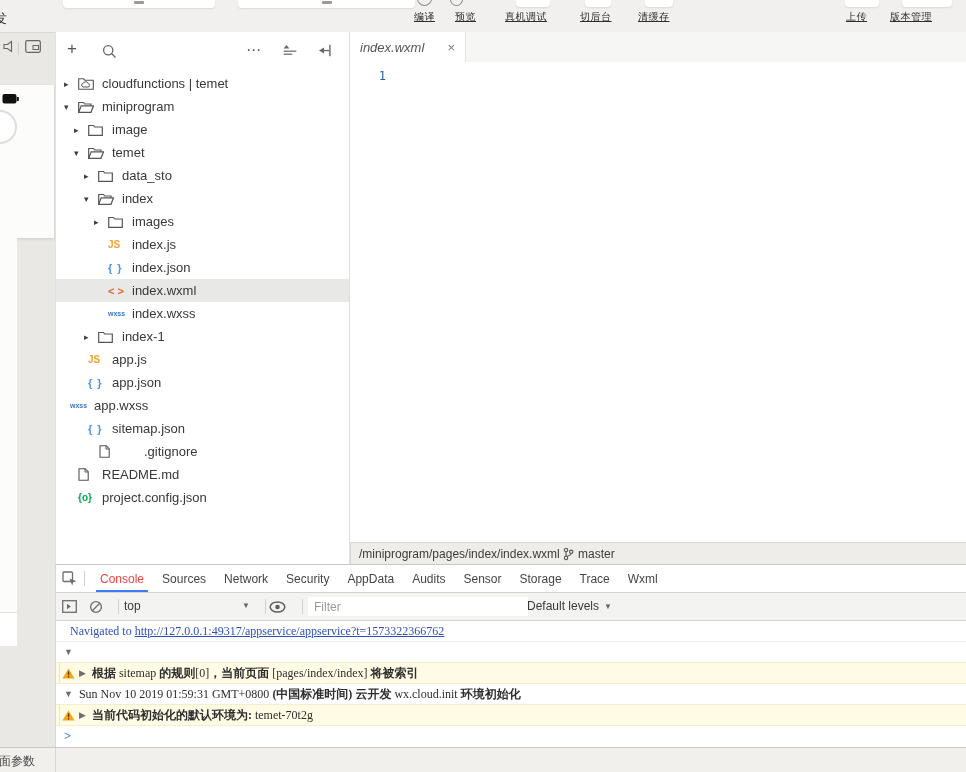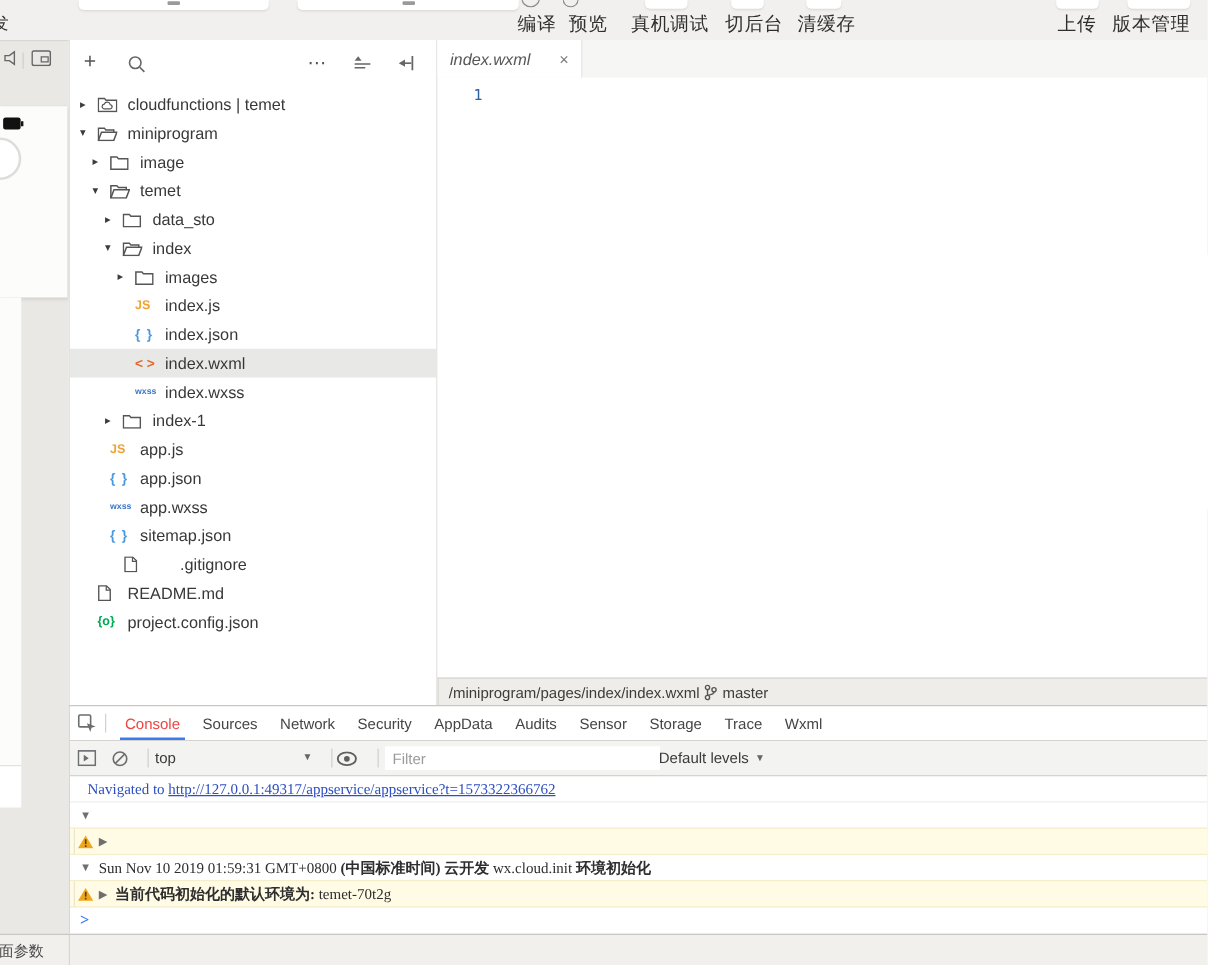--- a/index.html
+++ b/index.html
@@ -2,21 +2,21 @@
 <html style="--accent: #3a7af2; --link: #2d4fc0; --warn_bg: #fffbe5; --warn_border: #f5eecb; --selected_row: #e8e8e6; --line_number: #2d61a5;"><head>
 <meta charset="utf-8">
 <style>
   html,body{margin:0;padding:0;background:#fff;}
   #app{position:relative;width:966px;height:772px;overflow:hidden;background:#e9e8e5;
        font-family:"Liberation Sans","DejaVu Sans",sans-serif;color:#333;font-size:13px;}
   .abs{position:absolute;}
 
   
   .toolbar{position:absolute;left:0;top:0;width:966px;height:32px;background:#f1f0ee;border-bottom:1px solid #d8d7d4;}
-  .tbtn{position:absolute;top:10px;font-size:15px;color:#2f2f2f;letter-spacing:.5px;white-space:nowrap;cursor:default;}
+  .tbtn{position:absolute;top:10px;font-size:10px;color:#2f2f2f;letter-spacing:.5px;white-space:nowrap;cursor:default;text-decoration:underline;}
   .tclip{position:absolute;left:-7px;top:10px;font-size:14px;color:#2f2f2f;}
   .frag{position:absolute;top:0;background:#fff;border-radius:0 0 4px 4px;box-shadow:0 1px 2px rgba(0,0,0,.10);}
   .frag .smudge{position:absolute;left:50%;top:1px;width:10px;height:3px;margin-left:-5px;background:#9a9a9a;border-radius:1px;}
   .frag-arc{position:absolute;top:-3px;height:8px;border:1.5px solid #8c8c8c;border-top:none;border-radius:0 0 8px 8px;}
 
   
   .sim-a{position:absolute;left:0;top:85px;width:54px;height:153px;background:#fcfcfb;box-shadow:1px 1px 3px rgba(0,0,0,.12);}
   .sim-b{position:absolute;left:0;top:238px;width:17px;height:374px;background:#fcfcfb;}
   .sim-c{position:absolute;left:0;top:612px;width:17px;height:33px;background:#fff;border-top:1px solid #e2e2e0;}
   .capsule{position:absolute;left:-17px;top:110px;width:30px;height:30px;border-radius:50%;border:2px solid #dddddb;background:#fff;}
@@ -259,21 +259,21 @@
         <div class="trow" style="padding-left: 18px;">
     <span class="twisty"></span>
     <span class="ticon badge-js" style="color: rgb(240, 162, 50);">JS</span>
     <span class="tlabel">app.js</span>
   </div>
         <div class="trow" style="padding-left: 18px;">
     <span class="twisty"></span>
     <span class="ticon badge-json" style="color: rgb(74, 152, 224);">{ }</span>
     <span class="tlabel">app.json</span>
   </div>
-        <div class="trow" style="padding-left: 18px;">
+        <div class="trow" style="">
     <span class="twisty"></span>
     <span class="ticon badge-wxss" style="color: rgb(58, 119, 201);">wxss</span>
     <span class="tlabel">app.wxss</span>
   </div>
         <div class="trow" style="padding-left: 18px;">
     <span class="twisty"></span>
     <span class="ticon badge-json" style="color: rgb(74, 152, 224);">{ }</span>
     <span class="tlabel">sitemap.json</span>
   </div>
         <div class="trow" style="padding-left: 8px; gap: 21px;">
@@ -389,20 +389,21 @@
   </div>
         <div class="crow c-warn">
     <span class="cicons">
             <svg width="13" height="11" viewBox="0 0 13 11">
               <path d="M6.5 0.4 L12.6 10.6 L0.4 10.6 Z" fill="#f0a71d"></path>
               <rect x="5.9" y="3.4" width="1.3" height="3.9" fill="#5c3c00"></rect>
               <rect x="5.9" y="8.2" width="1.3" height="1.4" fill="#5c3c00"></rect>
             </svg>
             <span class="disc">▶</span>
           </span>
+    <span class="ctext"><span class="seg-b">根据 </span><span>sitemap </span><span class="seg-b">的规则</span><span>[0]</span><span class="seg-b">，当前页面 </span><span>[pages/index/index]</span><span class="seg-b"> 将被索引</span></span>
   </div>
         <div class="crow c-group">
     <span class="cicons">
             <span class="disc">▼</span>
           </span>
     <span class="ctext"><span>Sun Nov 10 2019 01:59:31 GMT+0800 </span><span class="seg-b">(中国标准时间)</span><span class="seg-b"> 云开发 </span><span>wx.cloud.init </span><span class="seg-b">环境初始化</span></span>
   </div>
         <div class="crow c-warn">
     <span class="cicons">
             <svg width="13" height="11" viewBox="0 0 13 11">

